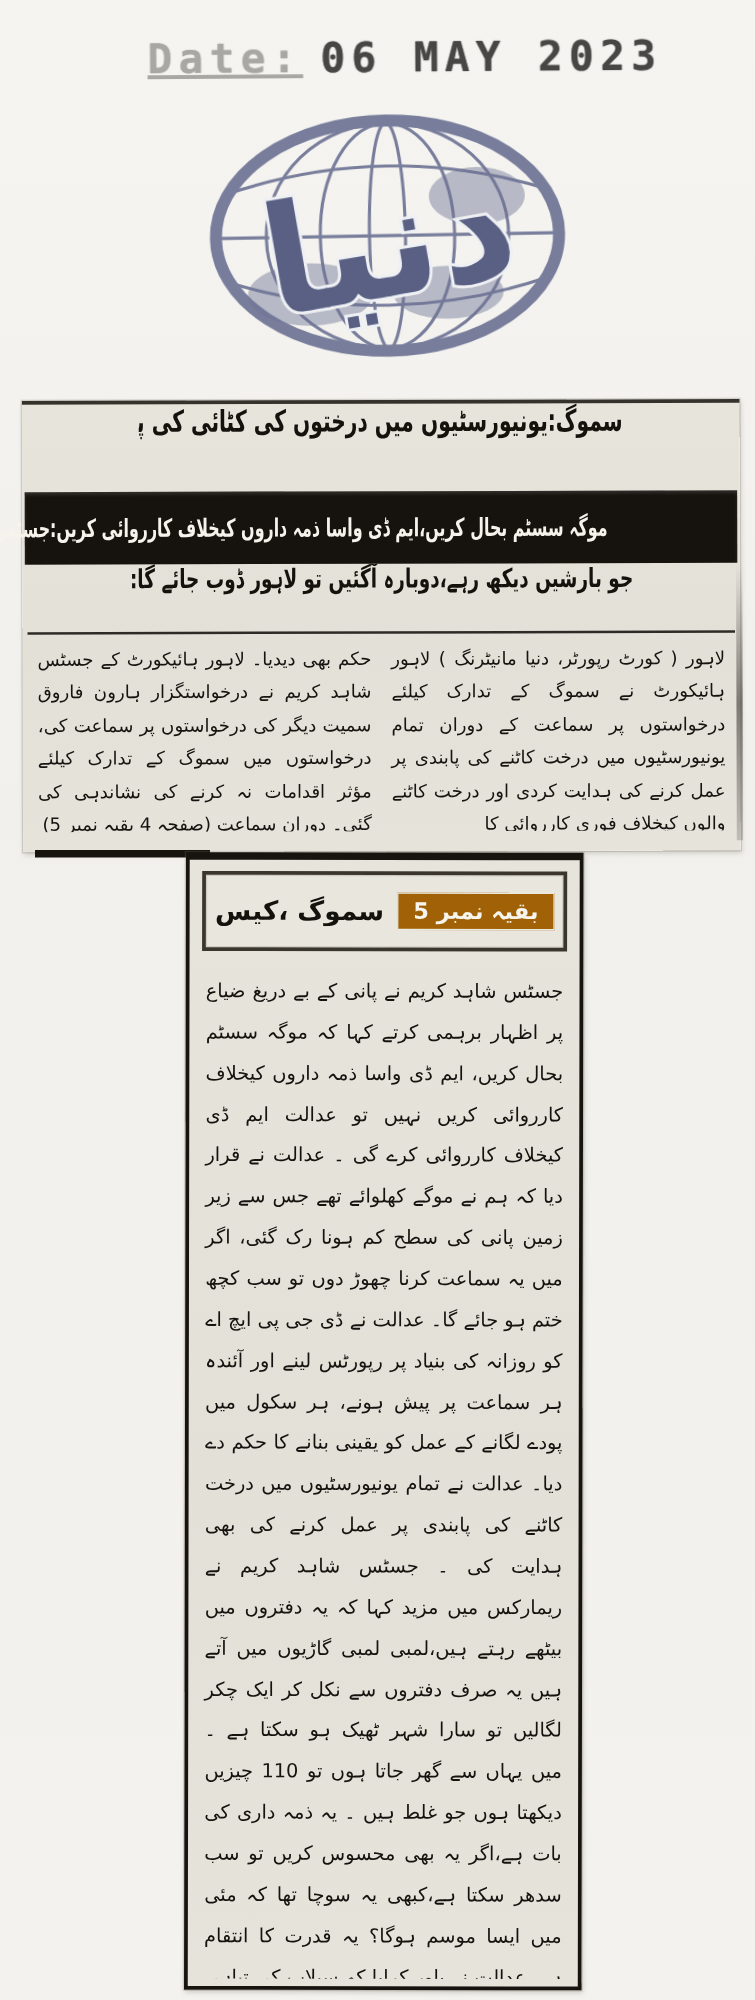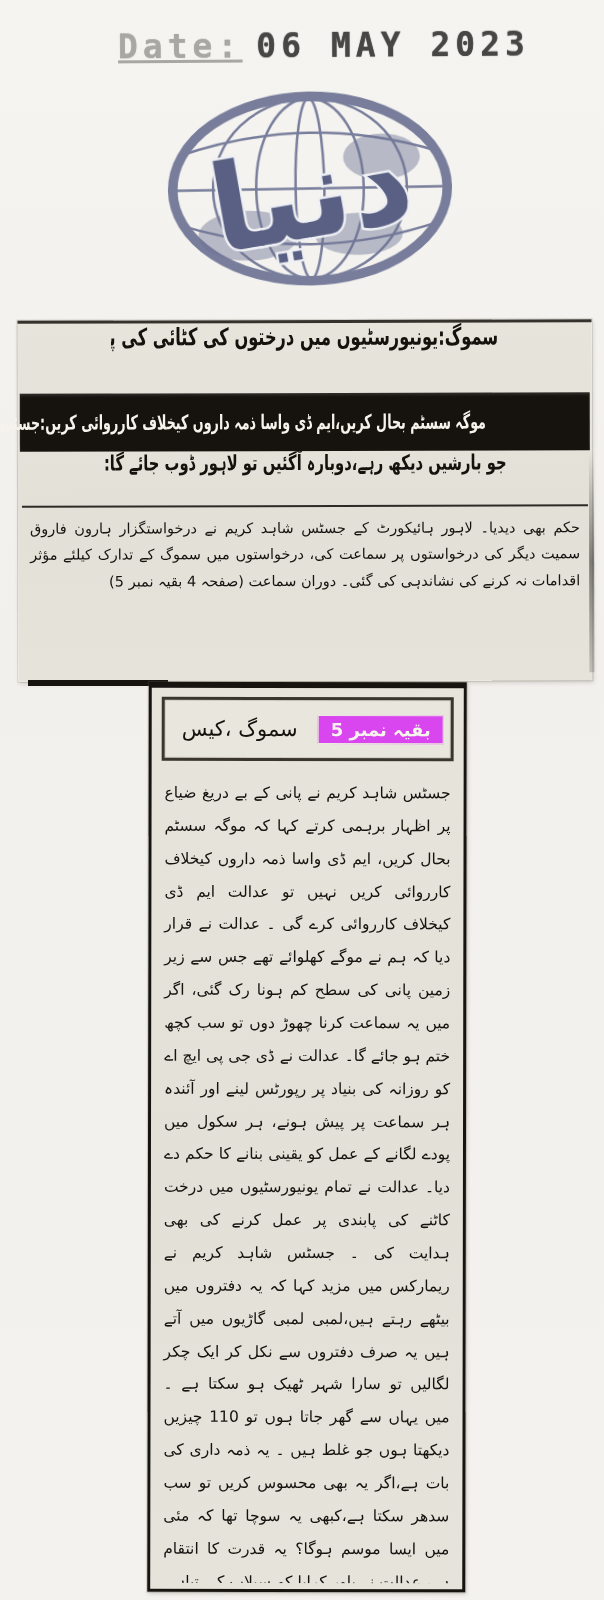--- a/index.html
+++ b/index.html
@@ -73,26 +73,26 @@
   .clip2{
     position:absolute;left:148px;top:682px;width:318px;height:910px;
     border:3px solid #17140f;border-top-width:6px;box-sizing:border-box;
     transform:rotate(0.1deg);
   }
   .conthead{
     margin:9px 10px 4px;border:3px solid #3a362e;background:#e9e6de;
     height:50px;display:flex;align-items:center;gap:10px;padding:4px 7px;
     box-shadow:inset 0 0 0 1px #cfcabe;
   }
-  .badge{background:#d946ef;padding:0;flex:0 0 auto;}
+  .badge{background:#a16207;padding:0;flex:0 0 auto;}
   .badge-inner{
     display:block;border:1.5px solid #ece9df;color:#f6f4ec;
     font-size:18px;font-weight:bold;padding:3px 12px;white-space:nowrap;
   }
-  .conttitle{flex:1;text-align:center;font-size:21px;font-weight:normal;color:#14120d;white-space:nowrap;overflow:hidden;}
+  .conttitle{flex:1;text-align:center;font-size:21px;font-weight:bold;color:#14120d;white-space:nowrap;overflow:hidden;}
   .contbody{
     padding:12px 13px 0;font-size:15.5px;line-height:2.12;text-align:justify;
     color:#15130f;font-weight:500;overflow:hidden;height:806px;
   }
 </style>
 </head>
 <body>
 
 <div class="page">
 
@@ -121,20 +121,21 @@
   </div>
 
   <div class="clip clip1">
     <div class="headline fit" dir="rtl" lang="ur" style="transform-origin: center center; transform: scaleX(0.674501);">سموگ:یونیورسٹیوں میں درختوں کی کٹائی کی پابندی پرعمل کی ہدایت</div>
     <div class="band">
       <span class="fit" dir="rtl" lang="ur" style="transform-origin: center center; transform: scaleX(0.635747);">موگہ سسٹم بحال کریں،ایم ڈی واسا ذمہ داروں کیخلاف کارروائی کریں:جسٹس شاہد کریم</span>
     </div>
     <div class="subhead fit" dir="rtl" lang="ur" style="transform-origin: center center; transform: scaleX(0.70257);">جو بارشیں دیکھ رہے،دوبارہ آگئیں تو لاہور ڈوب جائے گا:ہائیکورٹ،رپورٹس طلب</div>
     <div class="rule"></div>
     <div class="cols" dir="rtl">
+      <div class="col" dir="rtl" lang="ur">لاہور ( کورٹ رپورٹر، دنیا مانیٹرنگ ) لاہور ہائیکورٹ نے سموگ کے تدارک کیلئے درخواستوں پر سماعت کے دوران تمام یونیورسٹیوں میں درخت کاٹنے کی پابندی پر عمل کرنے کی ہدایت کردی اور درخت کاٹنے والوں کیخلاف فوری کارروائی کا</div>
       <div class="col" dir="rtl" lang="ur">حکم بھی دیدیا۔ لاہور ہائیکورٹ کے جسٹس شاہد کریم نے درخواستگزار ہارون فاروق سمیت دیگر کی درخواستوں پر سماعت کی، درخواستوں میں سموگ کے تدارک کیلئے مؤثر اقدامات نہ کرنے کی نشاندہی کی گئی۔ دوران سماعت (صفحہ 4 بقیہ نمبر 5)</div>
     </div>
   </div>
 
   <div class="joinbar"></div>
 
   <div class="clip clip2">
     <div class="conthead" dir="rtl">
       <span class="badge">
         <span class="badge-inner" dir="rtl" lang="ur">بقیہ نمبر 5</span>

